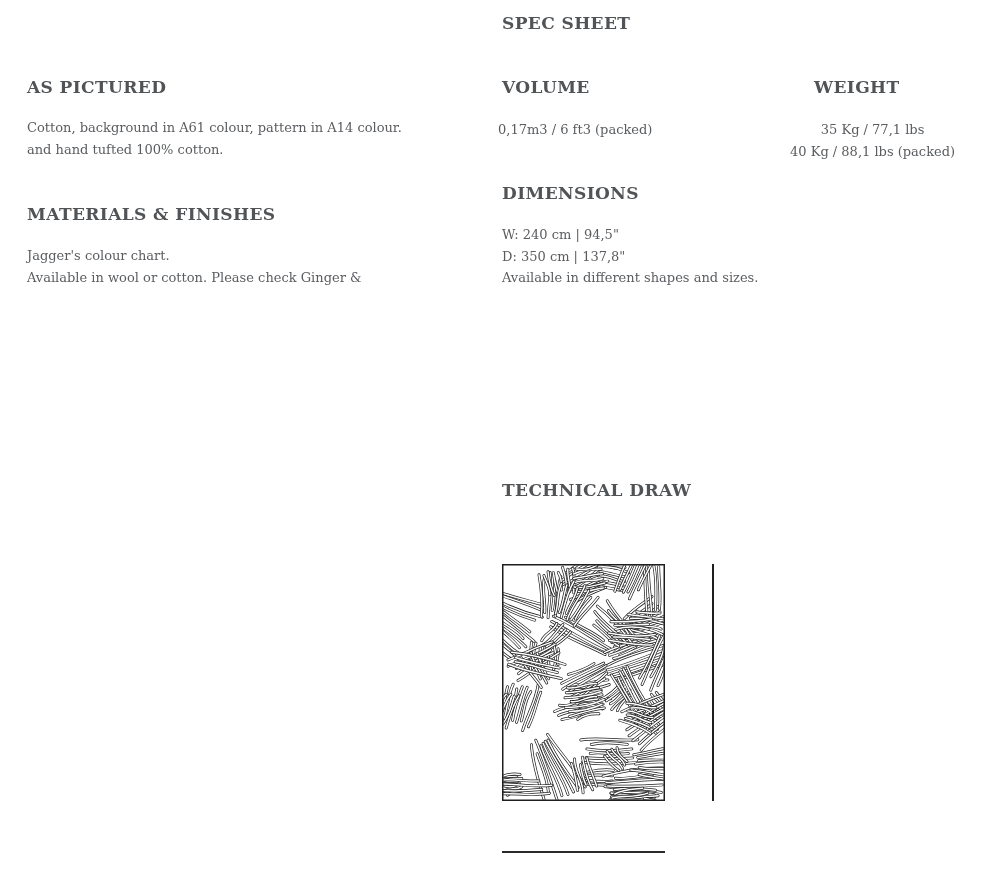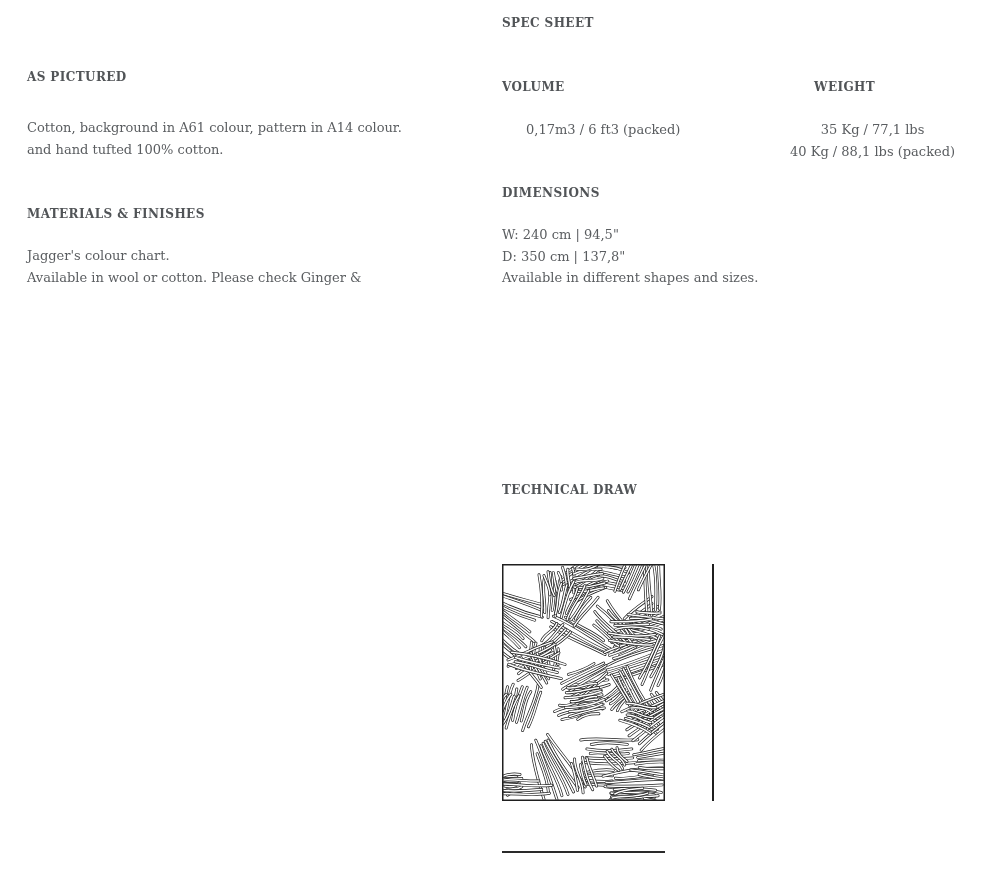--- a/index.html
+++ b/index.html
@@ -8,21 +8,21 @@
     position:relative;
     width:1001px;
     height:877px;
     background:#ffffff;
     font-family:"DejaVu Serif", "Liberation Serif", serif;
     color:#54575a;
     overflow:hidden;
   }
   .h {
     position:absolute;
-    font-size:12px;
+    font-size:17px;
     font-weight:700;
     letter-spacing:0.4px;
     line-height:18px;
     white-space:nowrap;
     color:#515457;
   }
   .t {
     position:absolute;
     font-size:13px;
     line-height:21.6px;
@@ -47,34 +47,34 @@
     background:#2a2a2a;
   }
 </style>
 </head>
 <body>
 
 <div class="page">
 
   <div class="h" style="left:502px; top:14px;">SPEC SHEET</div>
 
-  <div class="h" style="left:27px; top:68px;">AS PICTURED</div>
+  <div class="h" style="left:27px; top:78px;">AS PICTURED</div>
   <div class="t" style="left:27px; top:117px;">
     <div>Cotton, background in A61 colour, pattern in A14 colour.</div>
     <div>and hand tufted 100% cotton.</div>
   </div>
 
   <div class="h" style="left:27px; top:205px;">MATERIALS &amp; FINISHES</div>
   <div class="t" style="left:27px; top:245px;">
     <div>Jagger's colour chart.</div>
     <div>Available in wool or cotton. Please check Ginger &amp;</div>
   </div>
 
   <div class="h" style="left:502px; top:78px;">VOLUME</div>
-  <div class="t" style="left:526px; top:119px;">0,17m3 / 6 ft3 (packed)</div>
+  <div class="t" style="left:498px; top:119px;">0,17m3 / 6 ft3 (packed)</div>
 
   <div class="h" style="left:502px; top:184px;">DIMENSIONS</div>
   <div class="t" style="left:502px; top:224px;">
     <div>W: 240 cm | 94,5"</div>
     <div>D: 350 cm | 137,8"</div>
     <div>Available in different shapes and sizes.</div>
   </div>
 
   <div class="h" style="left:790px; top:78px;margin-left:24px;">WEIGHT</div>
   <div class="t" style="left:790px; top:119px;text-align:center;">

